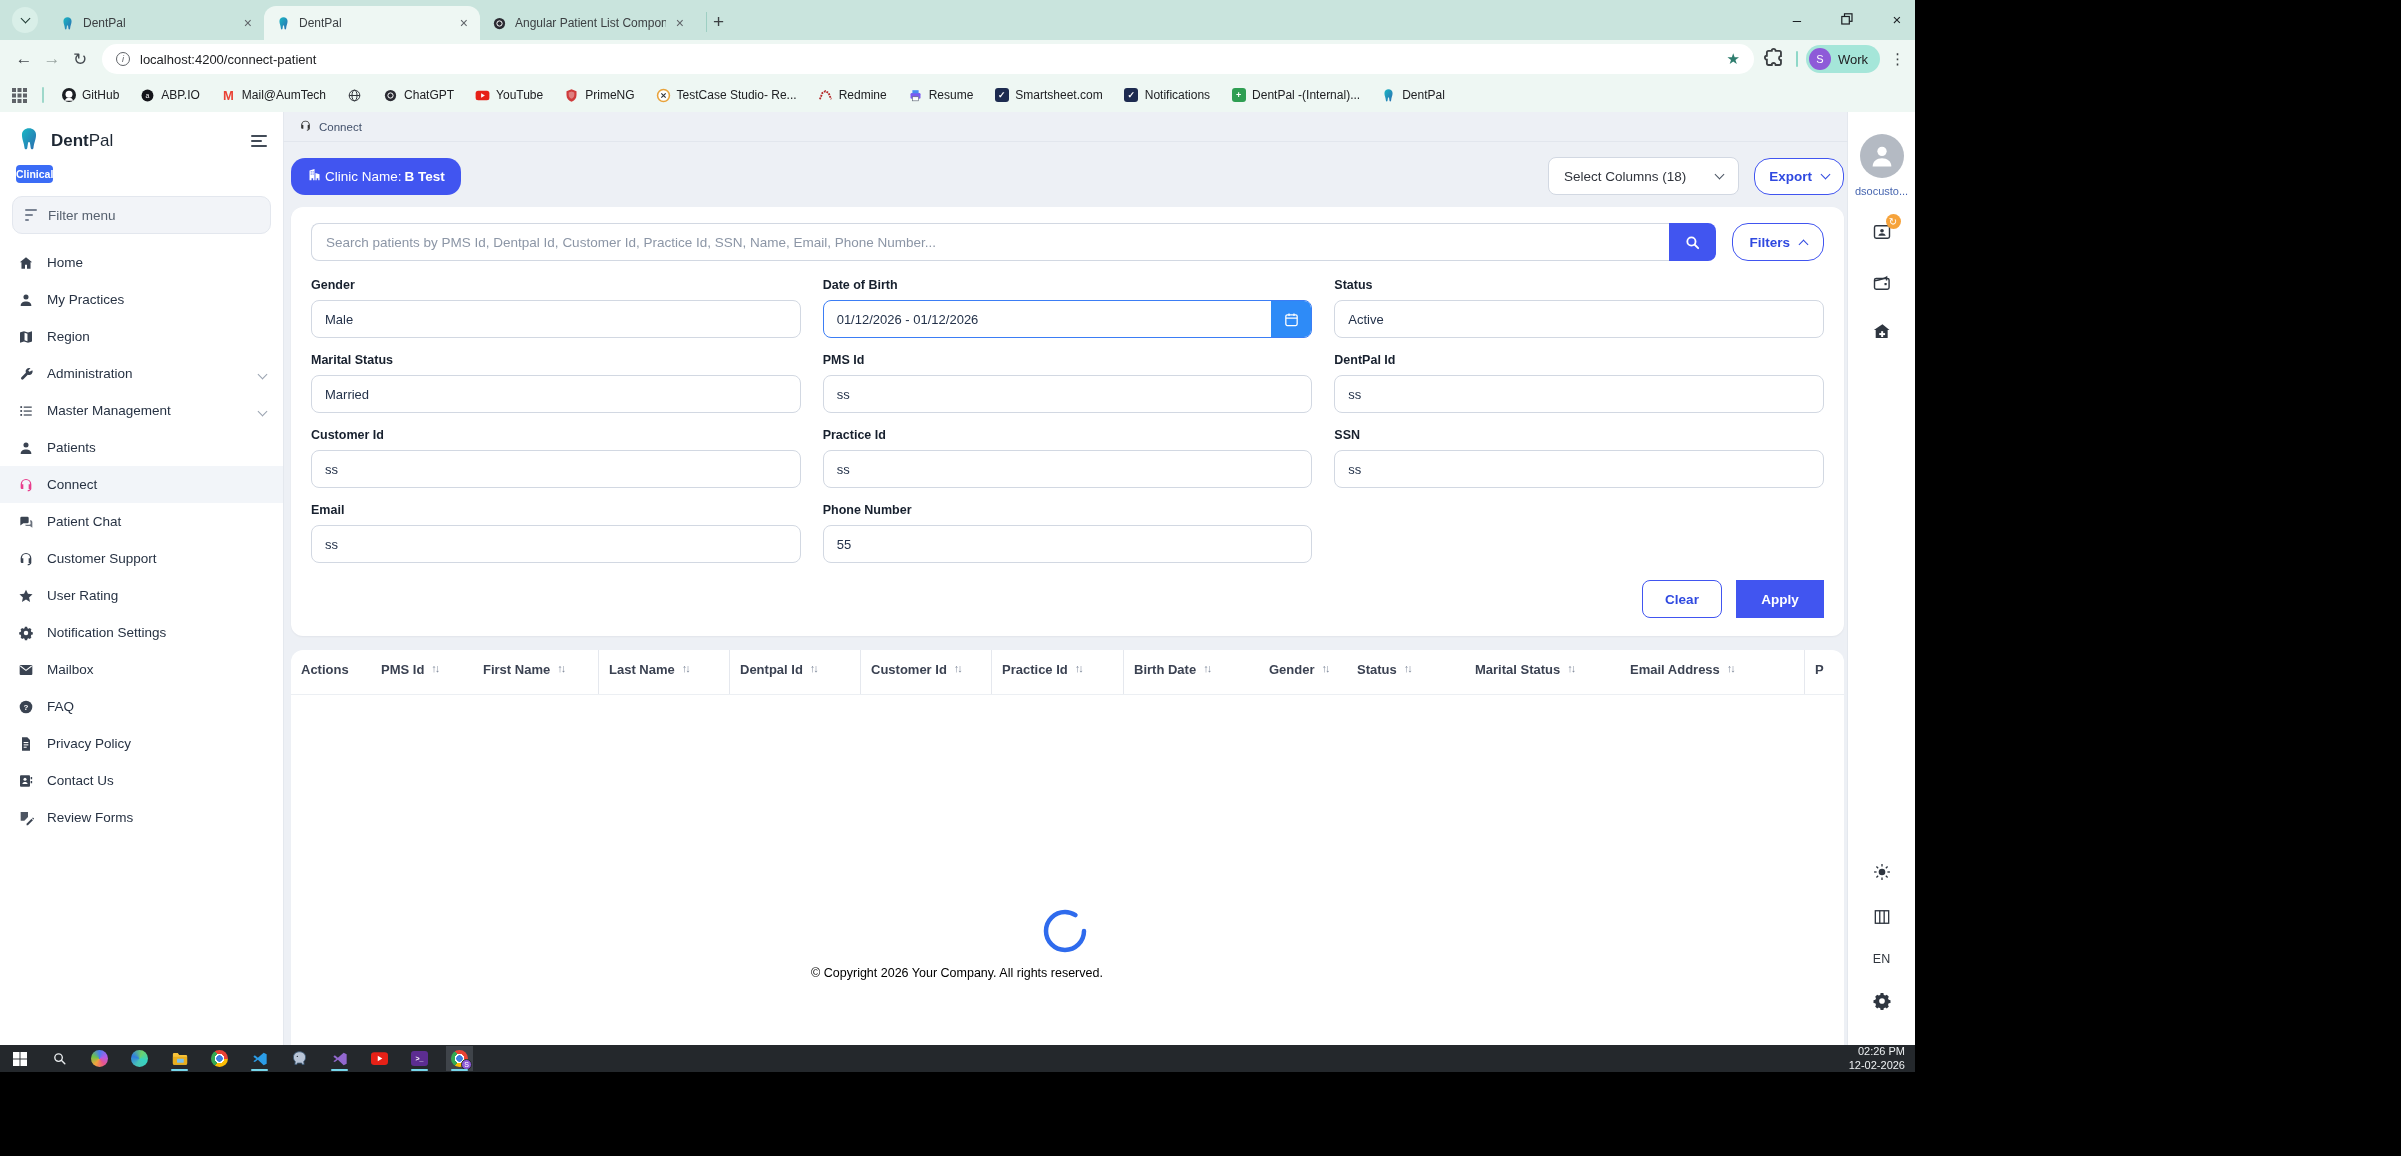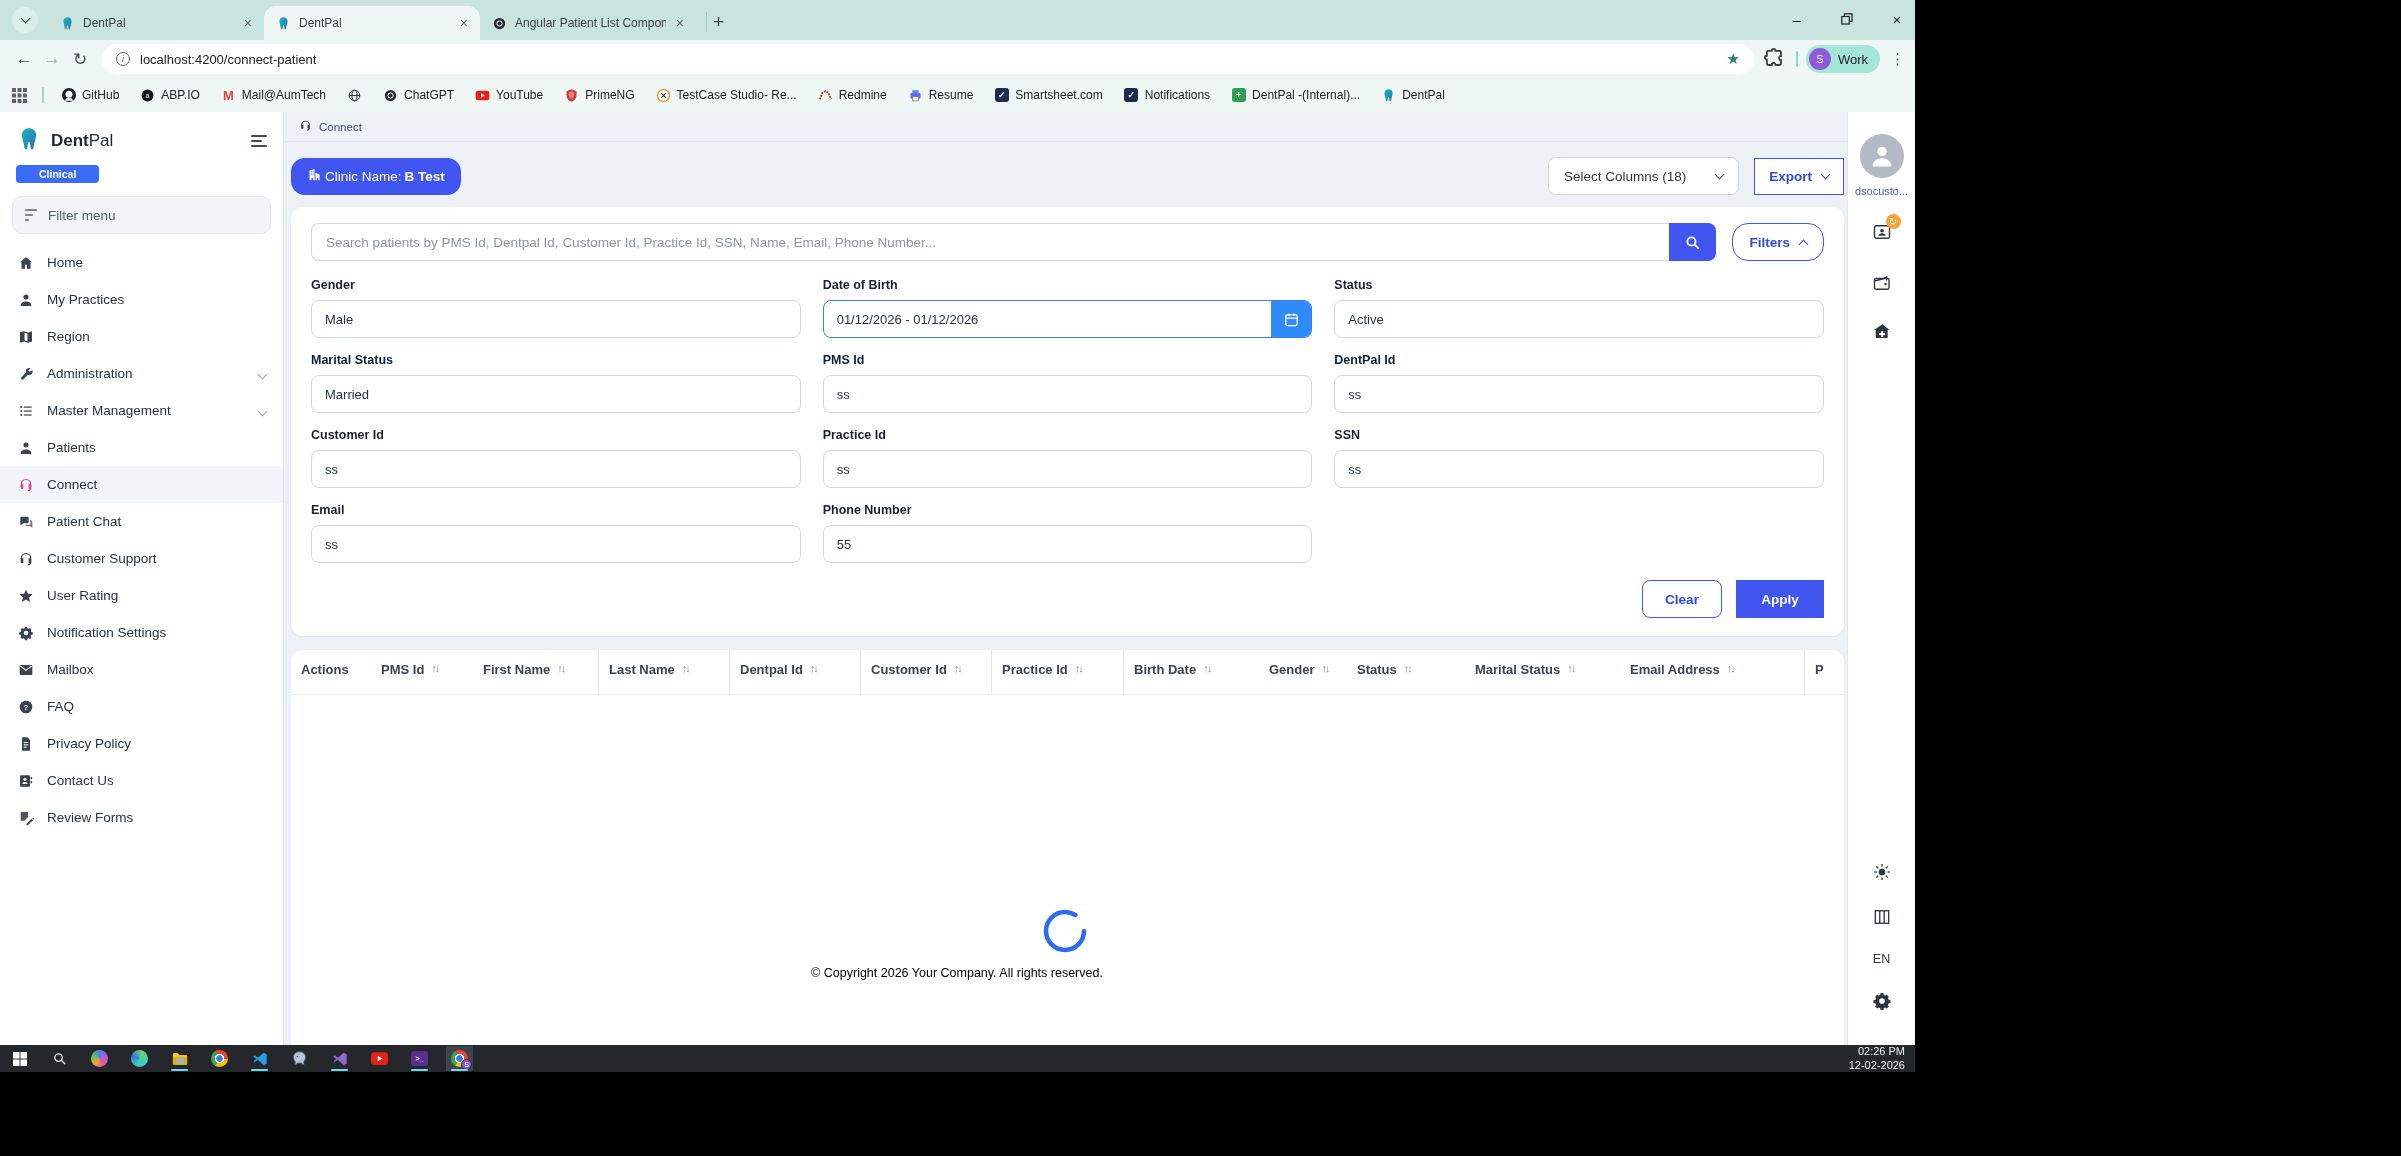--- a/index.html
+++ b/index.html
@@ -49,21 +49,21 @@
   
   .page{position:absolute;left:0;top:112px;width:1915px;height:933px;display:flex;background:#edf0f5;}
   .sidebar{width:283px;background:#fff;box-shadow:1px 0 0 #e4e8ee;padding-top:14px;flex:none;}
   .logorow{display:flex;align-items:center;gap:9px;padding:0 16px;}
   .logorow svg{width:26px;height:26px;}
   .brand{font-size:17px;color:#1d2733;}
   .brand b{font-weight:bold;}
   .hamb{margin-left:auto;display:flex;flex-direction:column;gap:3px;}
   .hamb span{display:block;width:16px;height:2px;background:#424b57;border-radius:1px;}
   .hamb span:nth-child(2){width:11px;}
-  .clinicalbadge{display:inline-block;margin:9px 0 0 16px;background:#3b6cf6;color:#fff;font-size:10.5px;font-weight:bold;padding:3px 23px;border-radius:4px;}
+  .clinicalbadge{display:inline-block;margin:9px 0 0 16px;background:#3b6cf6;color:#fff;font-size:10.5px;font-weight:bold;padding:3px 0;border-radius:4px;}
   .filterbox{margin:13px 12px 10px;height:38px;background:#f2f4f8;border:1px solid #e3e7ee;border-radius:10px;display:flex;align-items:center;gap:9px;padding:0 12px;}
   .flines{display:flex;flex-direction:column;gap:3px;}
   .flines span{display:block;height:2px;background:#7b8494;border-radius:1px;}
   .flines span:nth-child(1){width:12px;}.flines span:nth-child(2){width:8px;}.flines span:nth-child(3){width:4px;}
   .filterbox input{border:none;outline:none;background:transparent;font-size:13.5px;color:#4b5563;width:100%;}
   .filterbox input::placeholder{color:#56606e;}
   .snav{margin-top:2px;}
   .sn{height:37px;display:flex;align-items:center;gap:13px;padding:0 17px;font-size:13.5px;color:#273243;cursor:pointer;}
   .sn.active{background:#f2f5f9;}
   .snicon{width:17px;height:17px;color:#3a4351;display:flex;align-items:center;justify-content:center;flex:none;}
@@ -75,21 +75,21 @@
 
   .main{flex:1;position:relative;display:flex;flex-direction:column;overflow:hidden;}
   .crumbrow{height:30px;display:flex;align-items:center;gap:7px;padding:0 16px;font-size:11.5px;color:#42506a;border-bottom:1px solid #e2e6ed;flex:none;}
   .crumbrow svg{width:13px;height:13px;color:#333;}
   .clinicrow{display:flex;align-items:center;margin:15px 4px 0 8px;flex:none;}
   .clinicpill{height:37px;background:#4155f0;color:#fff;border-radius:14px;display:flex;align-items:center;gap:3px;padding:8px 16px;font-size:13.5px;}
   .clinicpill svg{width:15px;height:15px;}
   .clinicpill b{font-weight:bold;}
   .selcols{margin-left:auto;height:38px;background:#fff;border:1px solid #d2d8e2;border-radius:8px;display:flex;align-items:center;gap:30px;padding:0 15px;font-size:13.5px;color:#30343c;}
   .selcols .cv,.exportbtn .cv{color:#4b5563;}
-  .exportbtn{height:37px;margin-left:15px;background:#fff;border:1.5px solid #4155f0;border-radius:0;display:flex;align-items:center;gap:10px;padding:0 14px;font-size:13.5px;font-weight:bold;color:#2f49e0;}
+  .exportbtn{height:37px;margin-left:15px;background:#fff;border:1.5px solid #4155f0;border-radius:16px;display:flex;align-items:center;gap:10px;padding:0 14px;font-size:13.5px;font-weight:bold;color:#2f49e0;}
   .exportbtn .cv{color:#2f49e0;}
 
   .filtercard{margin:12px 4px 0 8px;background:#fff;border-radius:12px;padding:16px 20px 18px;box-shadow:0 1px 2px rgba(16,24,40,.05);flex:none;}
   .searchrow{display:flex;align-items:center;}
   .searchinput{flex:1;height:38px;border:1px solid #d2d8e2;border-right:none;border-radius:8px 0 0 8px;padding:0 14px;font-size:13.5px;color:#333;outline:none;}
   .searchinput::placeholder{color:#8c96a6;}
   .searchbtn{width:47px;height:38px;background:#4155f0;border:none;border-radius:0 8px 8px 0;display:flex;align-items:center;justify-content:center;}
   .searchbtn svg{width:17px;height:17px;}
   .filtersbtn{margin-left:16px;height:38px;background:#fff;border:1.5px solid #4155f0;border-radius:16px;display:flex;align-items:center;gap:10px;padding:0 16px;font-size:13.5px;font-weight:bold;color:#2f49e0;}
   .fgrid{display:grid;grid-template-columns:repeat(3,1fr);column-gap:22px;row-gap:15px;margin-top:17px;}

